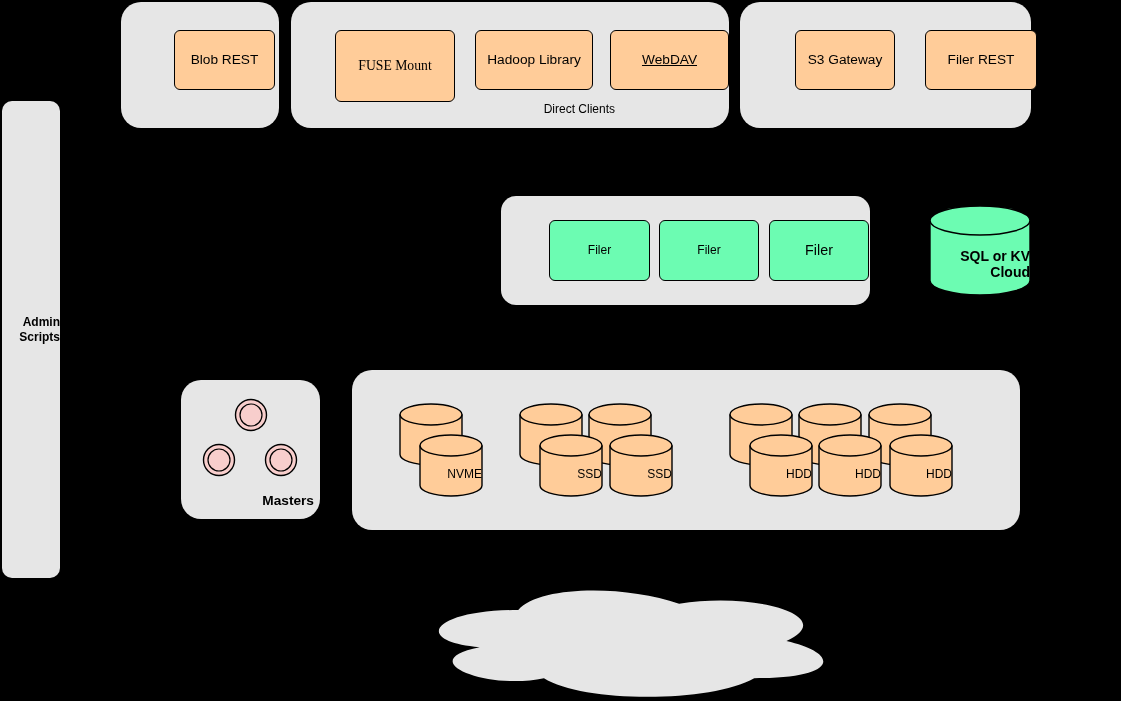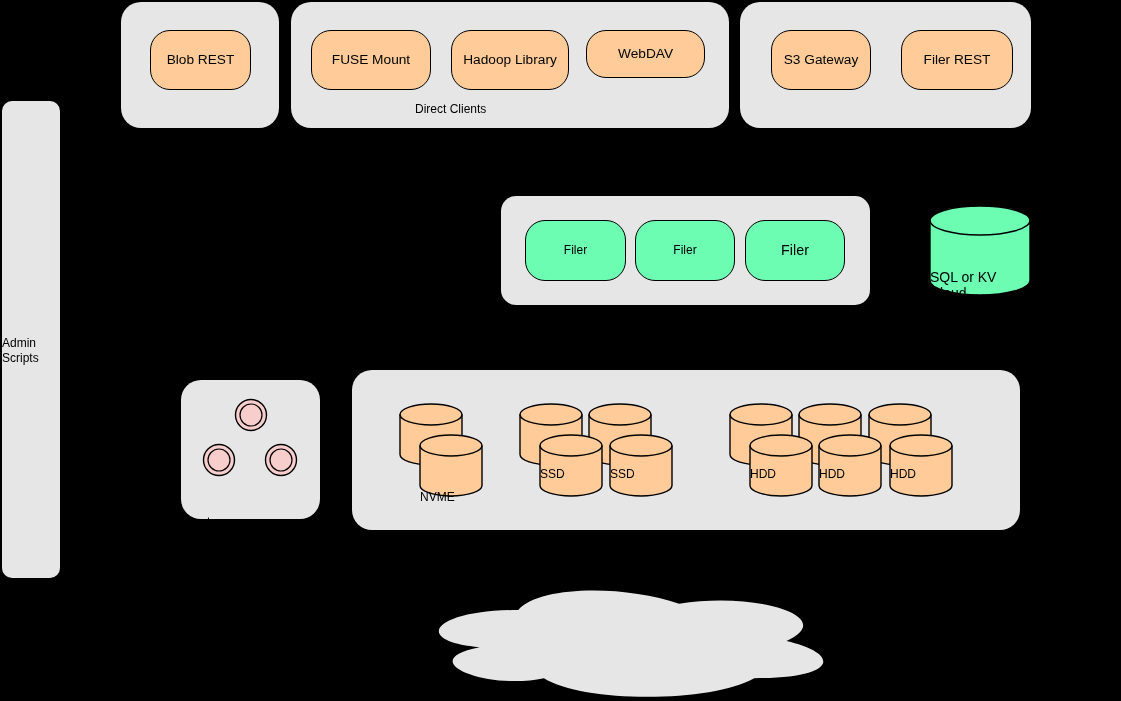--- a/index.html
+++ b/index.html
@@ -10,33 +10,34 @@
     color:var(--text,#000);
   }
   .panel{
     position:absolute;
     background:var(--gray,#e6e6e6);
     border-radius:20px;
   }
   .node{
     position:absolute;
     border:1.4px solid var(--stroke,#000);
-    border-radius:20px;
+    border-radius:6px;
     display:flex;align-items:center;justify-content:center;
     text-align:center;
     font-size:13.7px;line-height:1.2;
     box-sizing:border-box;
+    margin-left:24px;
   }
   .node.orange{background:var(--orange,#ffcc99);}
   .node.green{background:var(--green,#6cfcb2);}
   .lbl{
-    position:absolute;text-align:left;
+    position:absolute;text-align:right;
     font-size:12px;line-height:15px;
   }
-  .lbl.bold{font-weight:normal;margin-top:21px;}
+  .lbl.bold{font-weight:bold;}
   svg{position:absolute;overflow:visible;display:block;}
   .cyl-sil{fill:var(--orange,#ffcc99);stroke:var(--stroke,#000);stroke-width:1.4;}
   .cyl-arc{fill:none;stroke:var(--stroke,#000);stroke-width:1.4;}
   .cyl-sil.green{fill:var(--green,#6cfcb2);}
   .master-outer{fill:var(--pink,#f8cecc);stroke:var(--stroke,#000);stroke-width:1.4;}
   .master-inner{fill:var(--pink,#f8cecc);stroke:var(--stroke,#000);stroke-width:1.2;}
   .cloud-shape{fill:var(--gray,#e6e6e6);}
 </style>
 </head>
 <body>
@@ -45,27 +46,27 @@
 
   <div class="panel" style="left:2px;top:101px;width:58px;height:477px;border-radius:10px;"></div>
   <div class="lbl bold" style="left:2px;top:315px;width:58px;">Admin Scripts</div>
 
   <div class="panel" style="left:121px;top:2px;width:158px;height:126px;"></div>
   <div class="node orange" style="left:150px;top:30px;width:101px;height:60px;">
     <span>Blob REST</span>
   </div>
 
   <div class="panel" style="left:291px;top:2px;width:438px;height:126px;"></div>
-  <div class="node orange" style="left:311px;top:30px;width:120px;height:60px;">
+  <div class="node orange" style="left:311px;top:30px;width:120px;height:72px;font-family:Liberation Serif, serif;">
     <span>FUSE Mount</span>
   </div>
   <div class="node orange" style="left:451px;top:30px;width:118px;height:60px;">
     <span>Hadoop Library</span>
   </div>
-  <div class="node orange" style="left:586px;top:30px;width:119px;height:48px;">
+  <div class="node orange" style="left:586px;top:30px;width:119px;height:60px;text-decoration:underline;">
     <span>WebDAV</span>
   </div>
   <div class="lbl" style="left:415px;top:102px;width:200px;">Direct Clients</div>
 
   <div class="panel" style="left:740px;top:2px;width:291px;height:126px;"></div>
   <div class="node orange" style="left:771px;top:30px;width:100px;height:60px;">
     <span>S3 Gateway</span>
   </div>
   <div class="node orange" style="left:901px;top:30px;width:112px;height:60px;">
     <span>Filer REST</span>
@@ -146,21 +147,21 @@
     </g>
     <g>
       <path class="cyl-sil" d="M467,75.5 A31,10.5 0 0 1 529,75.5 V115.5 A31,10.5 0 0 1 467,115.5 Z"></path>
       <path class="cyl-arc" d="M467,75.5 A31,10.5 0 0 0 529,75.5"></path>
     </g>
     <g>
       <path class="cyl-sil" d="M538,75.5 A31,10.5 0 0 1 600,75.5 V115.5 A31,10.5 0 0 1 538,115.5 Z"></path>
       <path class="cyl-arc" d="M538,75.5 A31,10.5 0 0 0 600,75.5"></path>
     </g>
   </svg>
-  <div class="lbl" style="left:420px;top:467px;width:62px;margin-top:23px;">NVME</div>
+  <div class="lbl" style="left:420px;top:467px;width:62px;">NVME</div>
   <div class="lbl" style="left:540px;top:467px;width:62px;">SSD</div>
   <div class="lbl" style="left:610px;top:467px;width:62px;">SSD</div>
   <div class="lbl" style="left:750px;top:467px;width:62px;">HDD</div>
   <div class="lbl" style="left:819px;top:467px;width:62px;">HDD</div>
   <div class="lbl" style="left:890px;top:467px;width:62px;">HDD</div>
 
   <svg style="left:411px;top:579px;" width="429" height="124" viewBox="0 0 428.5 123.7">
     <path class="cloud-shape" d="M107.1,30.9
       C21.4,30.9 0.0,61.9 68.6,68.0
       C0.0,81.6 77.1,111.3 132.8,99.0

